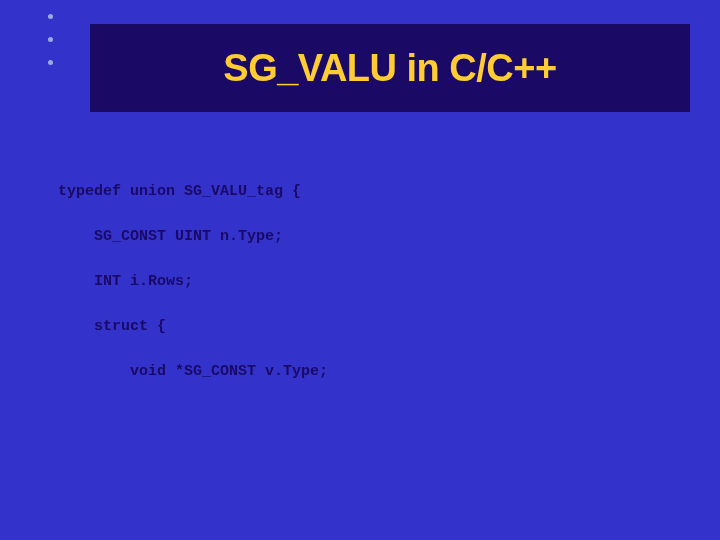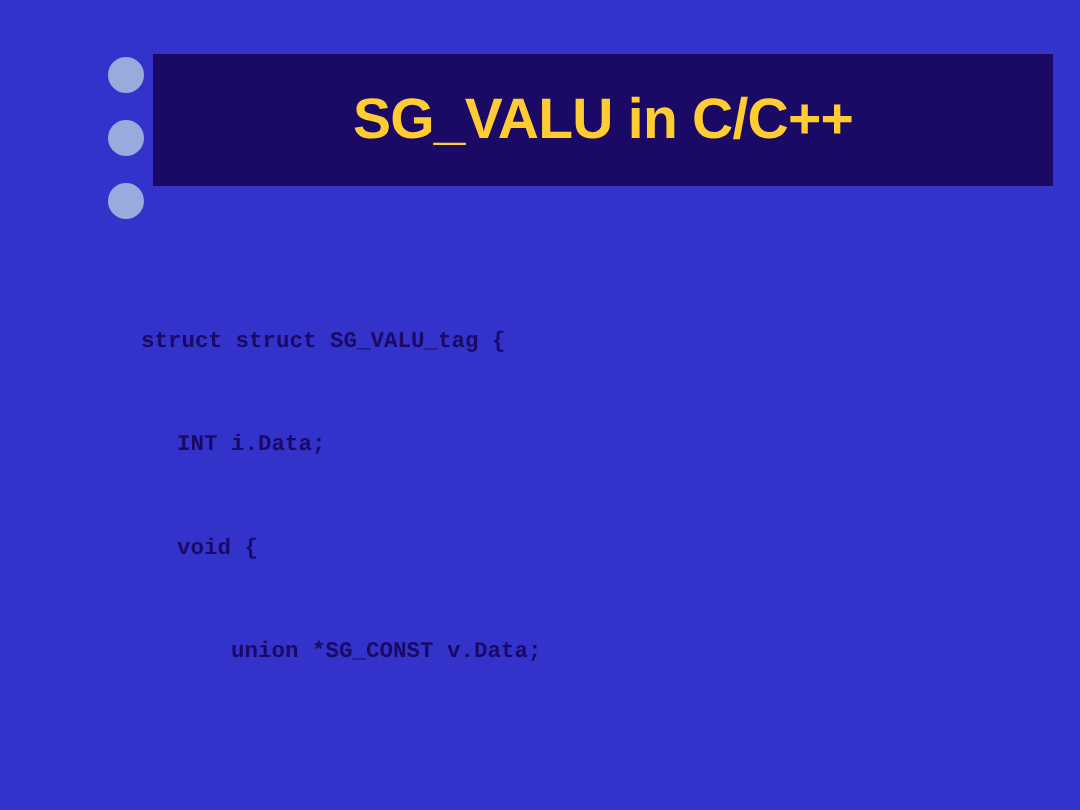--- a/index.html
+++ b/index.html
@@ -1,15 +1,15 @@
 <!DOCTYPE html>
 <html><head>
 <meta charset="utf-8">
 <style>
-  * { margin: 0; padding: 12px; box-sizing: border-box; }
+  * { margin: 0; padding: 0; box-sizing: border-box; }
   html, body { width: 720px; height: 540px; overflow: hidden; }
   body {
     background: #3333cc;
     font-family: Verdana, Geneva, sans-serif;
     position: relative;
   }
   .bullets {
     position: absolute;
     left: 48px;
     top: 14px;
@@ -60,22 +60,23 @@
   <div class="bullet"></div>
   <div class="bullet"></div>
   <div class="bullet"></div>
 </div>
 
 <div class="title-bar">
   <div class="title-text">SG_VALU in C/C++</div>
 </div>
 
 <div class="code-block">
-<div>struct struct SG_VALU_tag {</div>
-<div class="ind1">INT i.Data;</div>
-<div class="ind1">void {</div>
-<div class="ind2">union *SG_CONST v.Data;</div>
+<div>typedef union SG_VALU_tag {</div>
+<div class="ind1">SG_CONST UINT n.Type;</div>
+<div class="ind1">INT i.Rows;</div>
+<div class="ind1">struct {</div>
+<div class="ind2">void *SG_CONST v.Type;</div>
 
 
 
 
 
 </div>
 
 </body></html>

